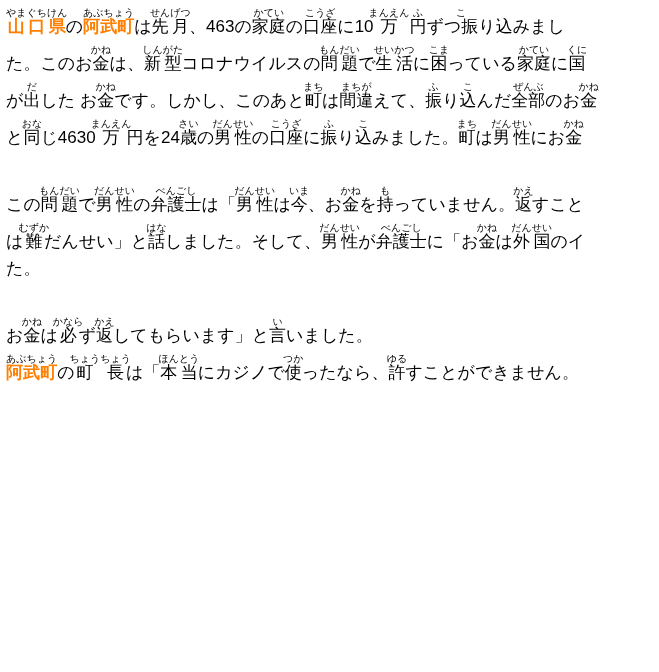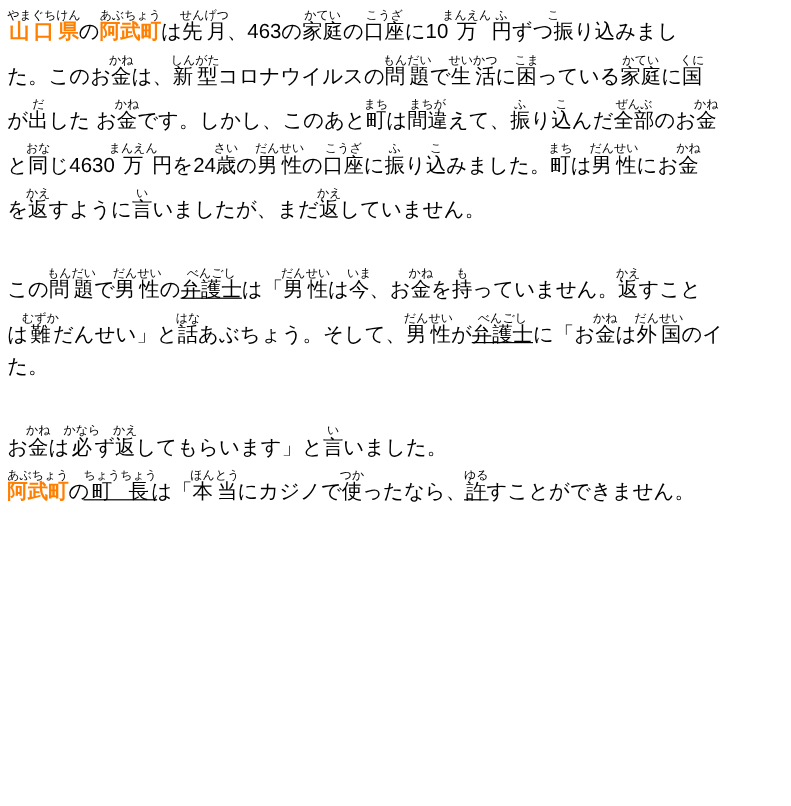--- a/index.html
+++ b/index.html
@@ -45,43 +45,41 @@
   }
   .kw {
     color: #ff7f00;
     font-weight: bold;
   }
   .kw rt {
     color: #000000;
     font-weight: normal;
   }
   .ul {
-    text-decoration: underline;
   }
   .spacer {
     display: block;
     height: 30px;
   }
 </style>
 </head>
 <body>
 
 <div class="page">
   <div id="paragraphs">
       <div class="para">
         <span class="line"><ruby class="kw"><span>山口県</span><rt>やまぐちけん</rt></ruby><span>の</span><ruby class="kw"><span>阿武町</span><rt>あぶちょう</rt></ruby><span>は</span><ruby><span>先月</span><rt>せんげつ</rt></ruby><span>、463の</span><ruby><span>家庭</span><rt>かてい</rt></ruby><span>の</span><ruby><span>口座</span><rt>こうざ</rt></ruby><span>に10</span><ruby><span>万</span><rt>まんえん</rt></ruby><ruby><span>円</span><rt>ふ</rt></ruby><ruby><span>ずつ振り</span><rt>こ</rt></ruby><span>込みまし</span></span>
         <span class="line"><span>た。このお</span><ruby><span>金</span><rt>かね</rt></ruby><span>は、</span><ruby><span>新型</span><rt>しんがた</rt></ruby><span>コロナウイルスの</span><ruby><span>問題</span><rt>もんだい</rt></ruby><span>で</span><ruby><span>生活</span><rt>せいかつ</rt></ruby><span>に</span><ruby><span>困</span><rt>こま</rt></ruby><span>っている</span><ruby><span>家庭</span><rt>かてい</rt></ruby><span>に</span><ruby><span>国</span><rt>くに</rt></ruby></span>
         <span class="line"><span>が</span><ruby><span>出</span><rt>だ</rt></ruby><span>した お</span><ruby><span>金</span><rt>かね</rt></ruby><span>です。しかし、このあと</span><ruby><span>町</span><rt>まち</rt></ruby><span>は</span><ruby><span>間違</span><rt>まちが</rt></ruby><span>えて、</span><ruby><span>振</span><rt>ふ</rt></ruby><span>り</span><ruby><span>込</span><rt>こ</rt></ruby><span>んだ</span><ruby><span>全部</span><rt>ぜんぶ</rt></ruby><span>のお</span><ruby><span>金</span><rt>かね</rt></ruby></span>
         <span class="line"><span>と</span><ruby><span>同</span><rt>おな</rt></ruby><span>じ4630</span><ruby><span>万</span><rt>まんえん</rt></ruby><span>円</span><span>を24</span><ruby><span>歳</span><rt>さい</rt></ruby><span>の</span><ruby><span>男性</span><rt>だんせい</rt></ruby><span>の</span><ruby><span>口座</span><rt>こうざ</rt></ruby><span>に</span><ruby><span>振</span><rt>ふ</rt></ruby><span>り</span><ruby><span>込</span><rt>こ</rt></ruby><span>みました。</span><ruby><span>町</span><rt>まち</rt></ruby><span>は</span><ruby><span>男性</span><rt>だんせい</rt></ruby><span>にお</span><ruby><span>金</span><rt>かね</rt></ruby></span>
-        <span class="line"><span>を</span><ruby><span>返</span><rt>かえ</rt></ruby><span>すように</span><ruby><span>言</span><rt>い</rt></ruby><span>いましたが、まだ</span><ruby><span>返</span><rt>かえ</rt></ruby><span>していません。</span></span>
       </div>
       <span class="spacer"></span>
       <div class="para">
         <span class="line"><span>この</span><ruby><span>問題</span><rt>もんだい</rt></ruby><span>で</span><ruby><span>男性</span><rt>だんせい</rt></ruby><span>の</span><ruby class="ul"><span>弁護士</span><rt>べんごし</rt></ruby><span>は「</span><ruby><span>男性</span><rt>だんせい</rt></ruby><span>は</span><ruby><span>今</span><rt>いま</rt></ruby><span>、お</span><ruby><span>金</span><rt>かね</rt></ruby><span>を</span><ruby><span>持</span><rt>も</rt></ruby><span>っていません。</span><ruby><span>返</span><rt>かえ</rt></ruby><span>すこと</span></span>
-        <span class="line"><span>は</span><ruby><span>難</span><rt>むずか</rt></ruby><span>だんせい」と</span><ruby><span>話</span><rt>はな</rt></ruby><span>あぶちょう。そして、</span><ruby><span>男性</span><rt>だんせい</rt></ruby><span>が</span><ruby class="ul"><span>弁護士</span><rt>べんごし</rt></ruby><span>に「お</span><ruby><span>金</span><rt>かね</rt></ruby><span>は</span><ruby><span>外国</span><rt>だんせい</rt></ruby><span>のイ</span></span>
+        <span class="line"><span>は</span><ruby><span>難</span><rt>むずか</rt></ruby><span>だんせい」と</span><ruby><span>話</span><rt>はな</rt></ruby><span>しました。そして、</span><ruby><span>男性</span><rt>だんせい</rt></ruby><span>が</span><ruby class="ul"><span>弁護士</span><rt>べんごし</rt></ruby><span>に「お</span><ruby><span>金</span><rt>かね</rt></ruby><span>は</span><ruby><span>外国</span><rt>だんせい</rt></ruby><span>のイ</span></span>
         <span class="line"><span>た。</span></span>
       </div>
       <span class="spacer"></span>
       <div class="para">
         <span class="line"><span>お</span><ruby><span>金</span><rt>かね</rt></ruby><span>は</span><ruby><span>必</span><rt>かなら</rt></ruby><span>ず</span><ruby><span>返</span><rt>かえ</rt></ruby><span>してもらいます」と</span><ruby><span>言</span><rt>い</rt></ruby><span>いました。</span></span>
         <span class="line"><ruby class="kw"><span>阿武町</span><rt>あぶちょう</rt></ruby><span>の</span><ruby class="ul"><span>町長</span><rt>ちょうちょう</rt></ruby><span>は「</span><ruby><span>本当</span><rt>ほんとう</rt></ruby><span>にカジノで</span><ruby><span>使</span><rt>つか</rt></ruby><span>ったなら、</span><ruby class="ul"><span>許</span><rt>ゆる</rt></ruby><span>すことができません。</span></span>
       </div>
     </div>
 </div>
 

